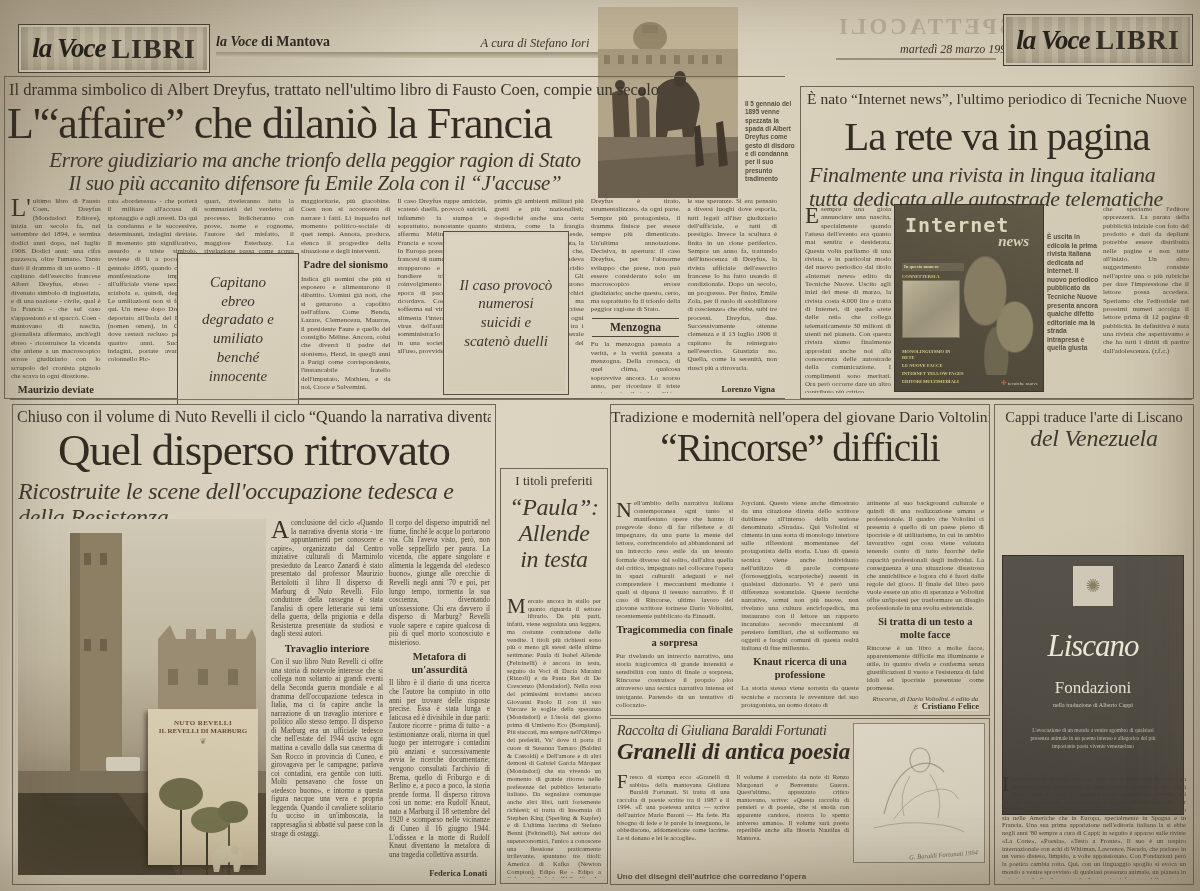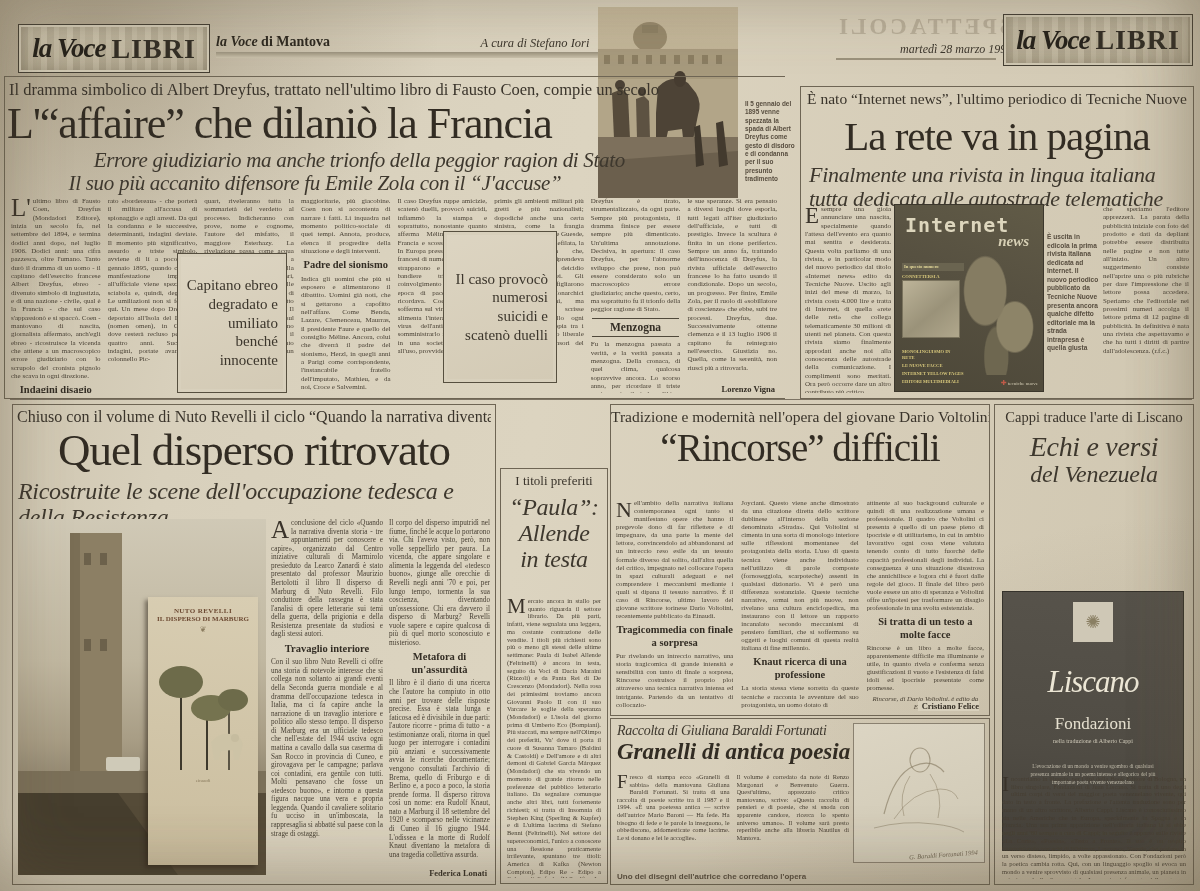--- a/index.html
+++ b/index.html
@@ -16,21 +16,21 @@
   .kick{font-size:16.5px;color:#3a342b;white-space:nowrap;overflow:hidden;}
   .hl{color:#322c23;letter-spacing:-1px;line-height:1.0;}
   .sub{font-style:italic;color:#3e382e;line-height:1.08;letter-spacing:-.3px;}
   .bt{font-size:7px;line-height:1.19;text-align:justify;color:#46;color:#473f33;overflow:hidden;hyphens:auto;}
   .bt p{margin:0 0 2px 0;}
   .ch{font-weight:bold;font-size:10.5px;text-align:center;margin:4px 0 3px;color:#332d24;}
   .ruled{border-top:1px solid #50493b;border-bottom:1px solid #50493b;padding:2px 0;margin:4px 1px 3px;font-size:11.5px;}
   .dc{float:left;font-size:25px;line-height:20px;padding:1px 2px 0 0;color:#3a332a;}
   .qbox{background:linear-gradient(160deg,#ddd5c2,#d3cab5);border:1px solid #564f3f;
     box-shadow:0 0 0 3px #d8d0bc inset;display:flex;align-items:center;justify-content:center;
-    font-size:15px;line-height:1.25;text-align:right;color:#3c362c;padding:8px;}
+    font-style:italic;font-size:15px;line-height:1.25;text-align:center;color:#3c362c;padding:14px;}
   .byline{font-weight:bold;font-size:8.5px;text-align:right;color:#332d24;}
   .capsans{font-family:"Liberation Sans","DejaVu Sans",sans-serif;font-weight:bold;color:#574d3f;}
   .logo{background:linear-gradient(180deg,#cfc7b2,#b9b09a);border:1px solid #453f33;
     box-shadow:inset 0 0 0 2px #cfc7b2, inset 0 0 14px rgba(80,70,50,.45);
     display:flex;align-items:center;justify-content:center;gap:6px;overflow:hidden;}
   .logo .scr{font-style:italic;font-weight:bold;font-size:27px;color:#26221b;letter-spacing:-1px;}
   .logo .cap{font-weight:bold;font-size:28px;color:#332e25;letter-spacing:1px;}
   .books{position:absolute;inset:2px;opacity:.35;
     background:repeating-linear-gradient(90deg,#8d8269 0 7px,#b5ab92 7px 12px,#9c9177 12px 20px,#c2b89f 20px 26px);}
   .ghost{transform:scaleX(-1);font-weight:bold;font-size:23px;letter-spacing:3px;color:rgba(120,108,88,.32);font-family:"Liberation Serif",serif;}
@@ -91,26 +91,26 @@
       <path d="M0 130 l140 0 0 14 -140 10 z" fill="#7d705c"></path>
       <path d="M96 120 l6 -2 4 40 -8 2 z" fill="#3f372c"></path>
       <path d="M118 116 l7 -2 5 44 -9 2 z" fill="#433a2e"></path>
     </svg>
   </div>
   <div class="ab capsans" style="left:745px;top:100px;width:52px;font-size:6.4px;line-height:1.3;">Il 5 gennaio del 1895 venne spezzata la spada di Albert Dreyfus come gesto di disdoro e di condanna per il suo presunto tradimento</div>
 
   <section class="ab box" style="left:4px;top:76px;width:780px;height:321px;border-right:none;">
     <div class="kick" style="margin:3px 4px 0;">Il dramma simbolico di Albert Dreyfus, trattato nell'ultimo libro di Fausto Coen, compie un secolo</div>
     <div class="hl" style="font-size:44px;margin:2px 0 0 2px;">L'“affaire” che dilaniò la Francia</div>
-    <div class="sub" style="font-size:21px;text-align:right;width:620px;margin-top:3px;">Errore giudiziario ma anche trionfo della peggior ragion di Stato</div>
+    <div class="sub" style="font-size:21px;text-align:center;width:620px;margin-top:3px;">Errore giudiziario ma anche trionfo della peggior ragion di Stato</div>
     <div class="sub" style="font-size:21px;text-align:center;width:620px;">Il suo più accanito difensore fu Emile Zola con il “J'accuse”</div>
     <div class="ab" style="left:6px;right:8px;top:120px;height:196px;display:flex;gap:7px;">
       <div class="bt" style="flex:1;">
         <p><span class="dc">L'</span><span>ultimo libro di Fausto Coen, Dreyfus (Mondadori Editore), inizia un secolo fa, nel settembre del 1894, e termina dodici anni dopo, nel luglio 1906. Dodici anni: una cifra pazzesca, oltre l'umano. Tanto durò il dramma di un uomo - il capitano dell'esercito francese Albert Dreyfus, ebreo - divenuto simbolo di ingiustizia, e di una nazione - civile, qual è la Francia - che sul caso s'appassionò e si spaccò. Coen - mantovano di nascita, giornalista affermato, anch'egli ebreo - ricostruisce la vicenda che attiene a un macroscopico errore giudiziario con lo scrupolo del cronista pignolo che scava in ogni direzione.</span></p>
-        <div class="ch">Indagini disagio</div>
+        <div class="ch">Maurizio deviate</div>
 
       </div>
       <div class="bt" style="flex:1;">
           <p>rato «bordereau» - che porterà il militare all'accusa di spionaggio e agli arresti. Da qui la condanna e le successive, determinanti, indagini deviate. Il momento più significativo, assurdo e triste simbolo, avviene di lì a poco, il 5 gennaio 1895, quando con una manifestazione imponente all'ufficiale viene spezzata la sciabola e, quindi, degradato. Le umiliazioni non si fermano qui. Un mese dopo Dreyfus è deportato all'Isola del Diavolo (nomen omen), in Guyana, dove resterà recluso per oltre quattro anni. Successive indagini, portate avanti dal colonnello Pic-</p>
         </div>
       <div class="bt" style="flex:1;">
           <p>quart, riveleranno tutta la sommarietà del verdetto al processo. Indicheranno con prove, nome e cognome, l'autore del misfatto, il maggiore Esterhazy. La rivelazione passa come acqua sulla pietra. Serve però a risvegliare i dubbi attorno alla questione. Dopo i familiari, dopo Picquart, giungono alle stesse conclusioni uomini di lettere e di legge. Soprattutto uno: lo scrittore Emile Zola. Il 13 gennaio 1898, sul quotidiano parigino «L'Aurore», egli pubblica il famoso J'accuse. L'intervento scuote la Francia e provoca un serio affondo tra le fila.</p>
         </div>
       <div class="bt" style="flex:1;">
         <p>maggioritarie, più giacobine. Coen non si accontenta di narrare i fatti. Li inquadra nel momento politico-sociale di quei tempi. Annota, produce, elenca il progredire della situazione e degli interventi.</p>
@@ -191,23 +191,23 @@
           <rect x="82" y="120" width="7" height="12" fill="#6c614b"></rect>
         <path d="M140 120 l12 -14 6 14 10 0 0 -10 10 0 0 10 10 0 0 -10 10 0 0 10 10 0 0 -10 10 0 0 10 10 0 6 -10 4 10 0 140 -98 0 z" fill="#998c72"></path>
         <rect x="150" y="150" width="10" height="16" fill="#7d7158"></rect>
           <rect x="180" y="150" width="10" height="16" fill="#7d7158"></rect>
           <rect x="210" y="150" width="10" height="16" fill="#7d7158"></rect>
         <rect x="0" y="252" width="248" height="22" fill="#7b7059"></rect>
         <rect x="88" y="238" width="34" height="14" rx="2" fill="#cfcab8"></rect>
         <path d="M0 274 l248 0 0 82 -248 0 z" fill="#554b38"></path>
         <path d="M0 274 l100 0 60 82 -160 0 z" fill="#463e2e"></path>
       </svg>
-      <div class="ab" style="right:8px;bottom:10px;width:110px;height:268px;background:linear-gradient(185deg,#d8cdb2,#cabd9e);box-shadow:-3px 3px 4px rgba(40,30,20,.5);padding:10px 6px 0;box-sizing:border-box;text-align:center;">
+      <div class="ab" style="right:8px;bottom:10px;width:110px;height:156px;background:linear-gradient(185deg,#d8cdb2,#cabd9e);box-shadow:-3px 3px 4px rgba(40,30,20,.5);padding:10px 6px 0;box-sizing:border-box;text-align:center;">
         <div style="font-size:7px;font-weight:bold;color:#6d4a33;letter-spacing:.4px;">NUTO REVELLI</div>
-        <div style="font-size:7px;font-weight:bold;color:#6d4a33;">IL DISPERSO DI MARBURG</div>
+        <div style="font-size:7px;font-weight:bold;color:#6d4a33;">IL REVELLI DI MARBURG</div>
         <div style="font-size:8px;color:#8a7c5f;margin-top:2px;">❦</div>
         <svg width="96" height="140" viewBox="0 0 96 140">
           <line x1="26" y1="60" x2="26" y2="136" stroke="#3e392c" stroke-width="2"></line>
           <line x1="52" y1="84" x2="52" y2="136" stroke="#3e392c" stroke-width="2"></line>
           <line x1="74" y1="76" x2="74" y2="136" stroke="#3e392c" stroke-width="1.6"></line>
           <ellipse cx="26" cy="48" rx="22" ry="16" fill="#6d6b4a"></ellipse>
           <ellipse cx="56" cy="74" rx="20" ry="13" fill="#75734f"></ellipse>
           <ellipse cx="78" cy="66" rx="15" ry="11" fill="#6d6b4a"></ellipse>
           <path d="M56 108 q8 -10 20 -8 q10 2 12 10 l-4 16 -5 0 -1 -10 -12 1 -2 9 -5 0 z" fill="#cdc3a6"></path>
           <circle cx="80" cy="104" r="4" fill="#c6bc9f"></circle>
@@ -285,21 +285,20 @@
         <path d="M20 104 q30 -8 60 -4 q20 2 30 8" fill="none" stroke="#8d8269" stroke-width="1" opacity=".55"></path>
         <path d="M56 52 q-12 18 -6 40 M76 50 q14 20 8 44" fill="none" stroke="#968b72" stroke-width="1" opacity=".6"></path>
       </svg>
       <div style="position:absolute;right:6px;bottom:4px;font-style:italic;font-size:6.5px;color:#6e6450;transform:rotate(-4deg);">G. Baraldi Fortunati 1994</div>
     </div>
     <div class="ab capsans" style="left:6px;bottom:3px;width:250px;font-size:8px;">Uno dei disegni dell'autrice che corredano l'opera</div>
   </section>
 
   <section class="ab box" style="left:994px;top:404px;width:198px;height:479px;">
     <div class="kick" style="font-size:14.5px;text-align:center;margin-top:4px;">Cappi traduce l'arte di Liscano</div>
-    <div class="sub" style="font-size:28px;text-align:center;margin-top:6px;">Echi e versi</div>
     <div class="sub" style="font-size:24px;text-align:center;">del Venezuela</div>
     <div class="cover-lis ab" style="left:8px;top:104px;width:180px;height:258px;">
       <div style="width:40px;height:40px;background:#cfc8b6;margin:10px auto 0;display:flex;align-items:center;justify-content:center;font-size:18px;color:#8a7f63;">✺</div>
       <div style="font-style:italic;font-size:31px;color:#ece6d5;margin-top:22px;letter-spacing:-1px;">Liscano</div>
       <div style="font-size:17px;color:#e6e0cf;margin-top:14px;">Fondazioni</div>
       <div style="font-size:6px;color:#cfc9b8;margin-top:4px;">nella traduzione di Alberto Cappi</div>
       <div style="font-size:5.4px;color:#c2bcab;width:130px;margin:18px auto 0;line-height:1.5;">L'evocazione di un mondo a venire sgombro di qualsiasi presenza animale in un poema intenso e allegorico del più importante poeta vivente venezuelano</div>
     </div>
     <div class="bt ab" style="left:7px;right:7px;top:370px;bottom:5px;font-size:6.5px;">
       <p><span class="dc" style="font-size:21px;line-height:17px;">I</span><span>ncontriamo in libreria, per i tipi della Book Editore di Bologna, un libro singolare, Fondazioni di Juan Liscano. Si tratta di uno degli ultimi corpi di versi del maggior poeta venezuelano vivente, qui dato in testo a fronte. La prefazione e l'attenta traduzione sono per mano di un altro scrittore, Alberto Cappi. Liscano è conosciutissimo sia nelle Americhe che in Europa, specialmente in Spagna e in Francia. Una sua prima apparizione nell'editoria italiana la si ebbe negli anni '80 sempre a cura di Cappi; in seguito è apparso sulle riviste «La Corte», «Poesia», «Testo a Fronte». Il suo è un respiro internazionale con echi di Whitman, Lawrence, Neruda, che parlano in un verso disteso, limpido, a volte appassionato. Con Fondazioni però la poetica cambia rotta. Qui, con un linguaggio spoglio si evoca un mondo a venire sprovvisto di qualsiasi presenza animale, un pianeta in cui vive solo l'ordine vegetale. La poesia si fa canto della natura e nostalgia del passato.</span></p>

